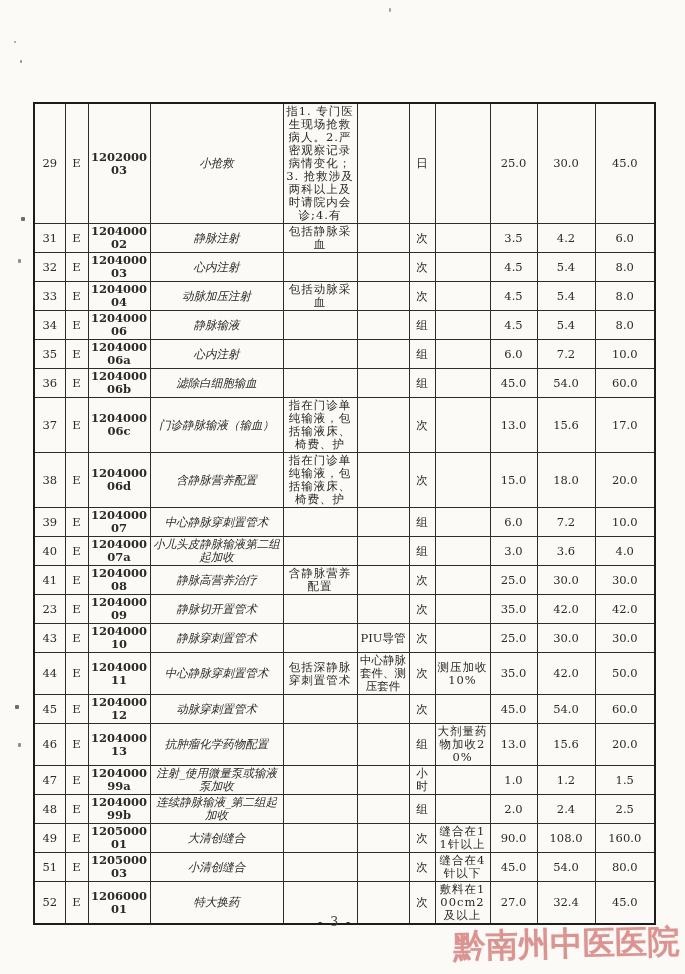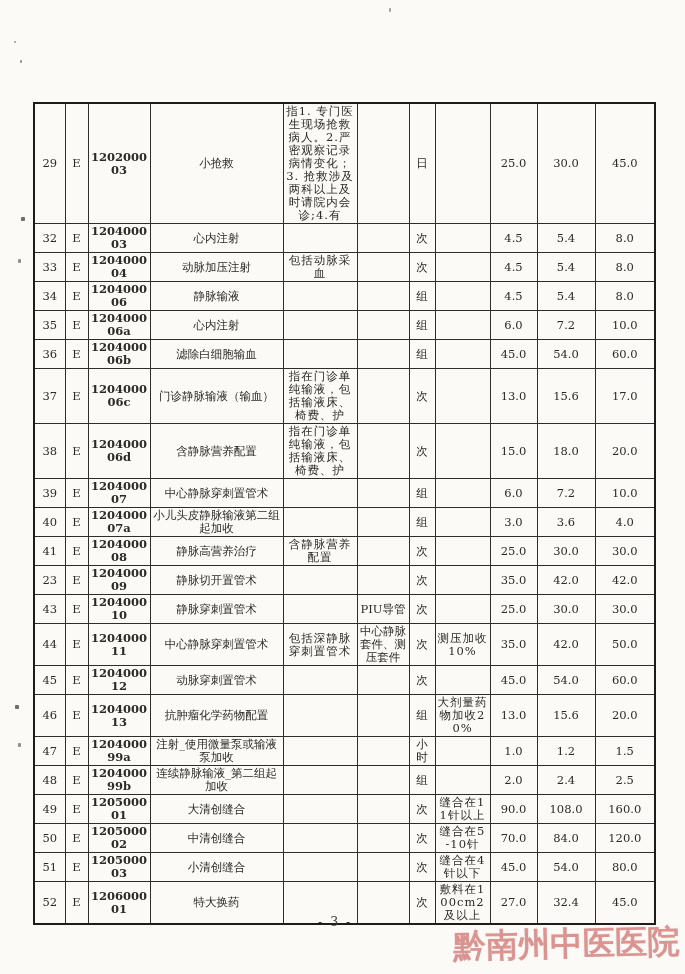--- a/index.html
+++ b/index.html
@@ -25,21 +25,21 @@
     padding:1px 2px;
     vertical-align:middle;
     text-align:center;
     overflow:hidden;
     word-break:break-all;
     color:#2b2a28;
   }
   table.price-table{border:2px solid #1d1c1a;}
   td.c-num{font-size:11.5px;}
   td.c-code{letter-spacing:0px;font-size:11.5px;font-weight:bold;color:#222;}
-  td.c-name{font-size:12px;}
+  td.c-name{font-size:12px;font-style:italic;}
   td.c-note1,td.c-note3{text-align:left;font-size:11.5px;letter-spacing:1px;}
   td.c-note2{font-size:11.5px;}
   td.c-unit{font-size:11px;padding:1px 0;}
   td.c-price1,td.c-price2,td.c-price3{font-size:11.5px;}
   .footer-page{
     position:absolute;left:318px;top:914px;
     font-size:12.5px;letter-spacing:2px;color:#3a3a3a;
     font-family:"DejaVu Serif",serif;
   }
   .watermark{
@@ -95,20 +95,33 @@
           <td class="c-name">小抢救</td>
           <td class="c-note1">指1. 专门医生现场抢救病人。2.严密观察记录病情变化；3. 抢救涉及两科以上及时请院内会诊;4.有</td>
           <td class="c-note2"></td>
           <td class="c-unit">日</td>
           <td class="c-note3"></td>
           <td class="c-price1">25.0</td>
           <td class="c-price2">30.0</td>
           <td class="c-price3">45.0</td>
         </tr>
         <tr>
+          <td class="c-num">31</td>
+          <td class="c-type">E</td>
+          <td class="c-code">120400002</td>
+          <td class="c-name">静脉注射</td>
+          <td class="c-note1">包括静脉采血</td>
+          <td class="c-note2"></td>
+          <td class="c-unit">次</td>
+          <td class="c-note3"></td>
+          <td class="c-price1">3.5</td>
+          <td class="c-price2">4.2</td>
+          <td class="c-price3">6.0</td>
+        </tr>
+        <tr>
           <td class="c-num">32</td>
           <td class="c-type">E</td>
           <td class="c-code">120400003</td>
           <td class="c-name">心内注射</td>
           <td class="c-note1"></td>
           <td class="c-note2"></td>
           <td class="c-unit">次</td>
           <td class="c-note3"></td>
           <td class="c-price1">4.5</td>
           <td class="c-price2">5.4</td>
@@ -329,33 +342,20 @@
           <td class="c-name">大清创缝合</td>
           <td class="c-note1"></td>
           <td class="c-note2"></td>
           <td class="c-unit">次</td>
           <td class="c-note3">缝合在11针以上</td>
           <td class="c-price1">90.0</td>
           <td class="c-price2">108.0</td>
           <td class="c-price3">160.0</td>
         </tr>
         <tr>
-          <td class="c-num">50</td>
-          <td class="c-type">E</td>
-          <td class="c-code">120500002</td>
-          <td class="c-name">中清创缝合</td>
-          <td class="c-note1"></td>
-          <td class="c-note2"></td>
-          <td class="c-unit">次</td>
-          <td class="c-note3">缝合在5-10针</td>
-          <td class="c-price1">70.0</td>
-          <td class="c-price2">84.0</td>
-          <td class="c-price3">120.0</td>
-        </tr>
-        <tr>
           <td class="c-num">51</td>
           <td class="c-type">E</td>
           <td class="c-code">120500003</td>
           <td class="c-name">小清创缝合</td>
           <td class="c-note1"></td>
           <td class="c-note2"></td>
           <td class="c-unit">次</td>
           <td class="c-note3">缝合在4针以下</td>
           <td class="c-price1">45.0</td>
           <td class="c-price2">54.0</td>

